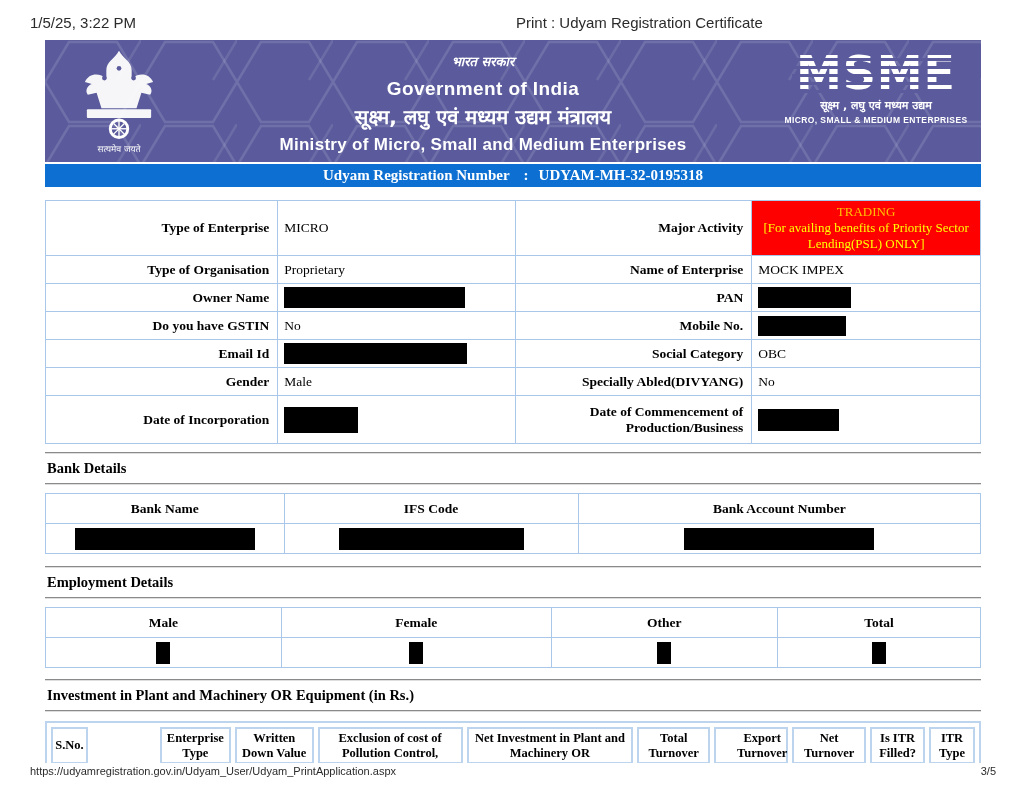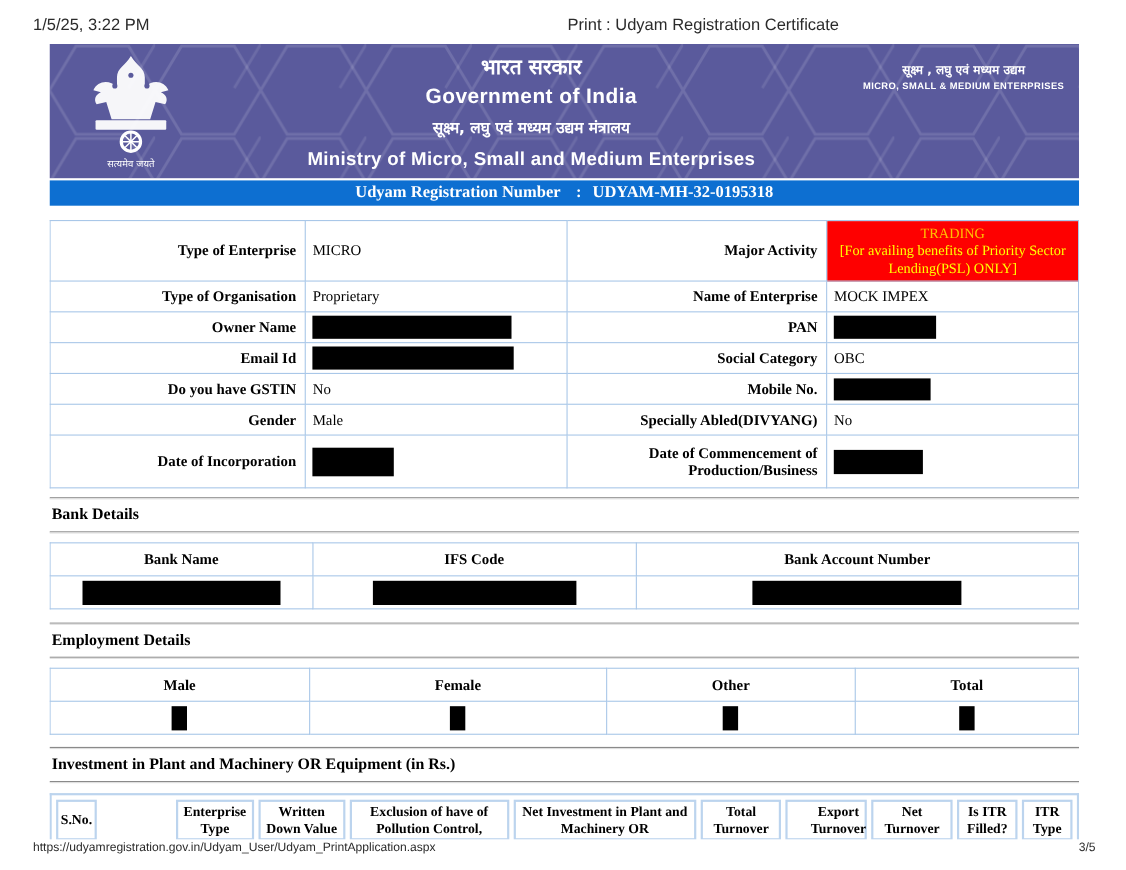--- a/index.html
+++ b/index.html
@@ -18,23 +18,23 @@
   .print-footer .pg{position:absolute;right:28px;top:2px;}
 
   
   .sheet{position:absolute;left:45px;top:40px;width:936px;height:726px;overflow:hidden;}
 
   
   .banner{position:relative;height:122px;background:#5a5a9c;overflow:hidden;}
   .banner svg.hexes{position:absolute;inset:0;}
   .emblem{position:absolute;left:20px;top:5px;width:108px;height:112px;}
   .banner-center{position:absolute;left:150px;right:210px;top:8px;text-align:center;color:#fff;}
-  .bc-hindi1{font-family:"DejaVu Sans",sans-serif;font-weight:bold;font-size:19px;line-height:27px;}
+  .bc-hindi1{font-family:"DejaVu Sans",sans-serif;font-weight:bold;font-size:13px;line-height:27px;font-style:italic;}
   .bc-en1{font-family:"Liberation Sans",sans-serif;font-weight:bold;font-size:19px;line-height:27px;letter-spacing:.4px;}
-  .bc-hindi2{font-family:"DejaVu Sans",sans-serif;font-weight:bold;font-size:14px;line-height:30px;}
+  .bc-hindi2{font-family:"DejaVu Sans",sans-serif;font-weight:bold;font-size:20px;line-height:30px;}
   .bc-en2{font-family:"Liberation Sans",sans-serif;font-weight:bold;font-size:17px;line-height:26px;letter-spacing:.3px;}
   .msme{position:absolute;right:10px;top:12px;width:190px;text-align:center;color:#fff;}
   .msme-word{position:relative;display:inline-block;color:#fff;
     font-family:"DejaVu Sans",sans-serif;font-weight:800;font-size:46px;line-height:42px;letter-spacing:1px;}
   .msme-word::after{content:"";position:absolute;left:-4px;right:-4px;top:1px;bottom:0;
     background:repeating-linear-gradient(180deg,rgba(90,90,156,0) 0 5px,#5a5a9c 5px 8px);}
   .msme-tag-hi{font-family:"DejaVu Sans",sans-serif;font-weight:bold;font-size:11px;margin-top:3px;}
   .msme-tag-en{font-family:"Liberation Sans",sans-serif;font-weight:bold;font-size:8.5px;letter-spacing:.4px;margin-top:3px;}
 
   
@@ -119,20 +119,21 @@
     </svg>
 
     <div class="banner-center">
       <div class="bc-hindi1">भारत सरकार</div>
       <div class="bc-en1">Government of India</div>
       <div class="bc-hindi2">सूक्ष्म, लघु एवं मध्यम उद्यम मंत्रालय</div>
       <div class="bc-en2">Ministry of Micro, Small and Medium Enterprises</div>
     </div>
 
     <div class="msme">
+      <span class="msme-word">MSME</span>
       <div class="msme-tag-hi">सूक्ष्म , लघु एवं मध्यम उद्यम</div>
       <div class="msme-tag-en">MICRO, SMALL &amp; MEDIUM ENTERPRISES</div>
     </div>
   </div>
 
   <div class="udyam-bar">
     <span>Udyam Registration Number</span><span class="sep">:</span><span>UDYAM-MH-32-0195318</span>
   </div>
 
   <table class="main-table">
@@ -156,34 +157,34 @@
       <td class="lbl">Owner Name</td>
       <td class="val">
             <div class="redact" style="width:181px;height:21px;"></div>
           </td>
       <td class="lbl">PAN</td>
       <td class="val">
             <div class="redact" style="width:93px;height:21px;"></div>
           </td>
     </tr>
     <tr class="r-std">
-      <td class="lbl">Email Id</td>
-      <td class="val">
-            <div class="redact" style="width:183px;height:21px;"></div>
-          </td>
-      <td class="lbl">Social Category</td>
-      <td class="val">OBC</td>
-    </tr>
-    <tr class="r-std">
       <td class="lbl">Do you have GSTIN</td>
       <td class="val">No</td>
       <td class="lbl">Mobile No.</td>
       <td class="val">
             <div class="redact" style="width:88px;height:20px;"></div>
           </td>
+    </tr>
+    <tr class="r-std">
+      <td class="lbl">Email Id</td>
+      <td class="val">
+            <div class="redact" style="width:183px;height:21px;"></div>
+          </td>
+      <td class="lbl">Social Category</td>
+      <td class="val">OBC</td>
     </tr>
     <tr class="r-std">
       <td class="lbl">Gender</td>
       <td class="val">Male</td>
       <td class="lbl">Specially Abled(DIVYANG)</td>
       <td class="val">No</td>
     </tr>
     <tr class="r-last">
       <td class="lbl">Date of Incorporation</td>
       <td class="val">
@@ -237,21 +238,21 @@
 
   <hr class="rule m-top11">
   <div class="sec-h">Investment in Plant and Machinery OR Equipment (in Rs.)</div>
   <hr class="rule">
   <div class="inv-wrap">
     <div class="inv-row">
       <div class="inv-cell w1">S.No.</div>
       <div class="inv-cell w2">Financial Year</div>
       <div class="inv-cell w3">Enterprise Type</div>
       <div class="inv-cell w4">Written Down Value</div>
-      <div class="inv-cell w5">Exclusion of have of Pollution Control,</div>
+      <div class="inv-cell w5">Exclusion of cost of Pollution Control,</div>
       <div class="inv-cell w6">Net Investment in Plant and Machinery OR</div>
       <div class="inv-cell w7">Total Turnover</div>
       <div class="inv-cell w8">Export Turnover</div>
       <div class="inv-cell w9">Net Turnover</div>
       <div class="inv-cell w10">Is ITR Filled?</div>
       <div class="inv-cell w11">ITR Type</div>
     </div>
 
   </div>
 </div>

